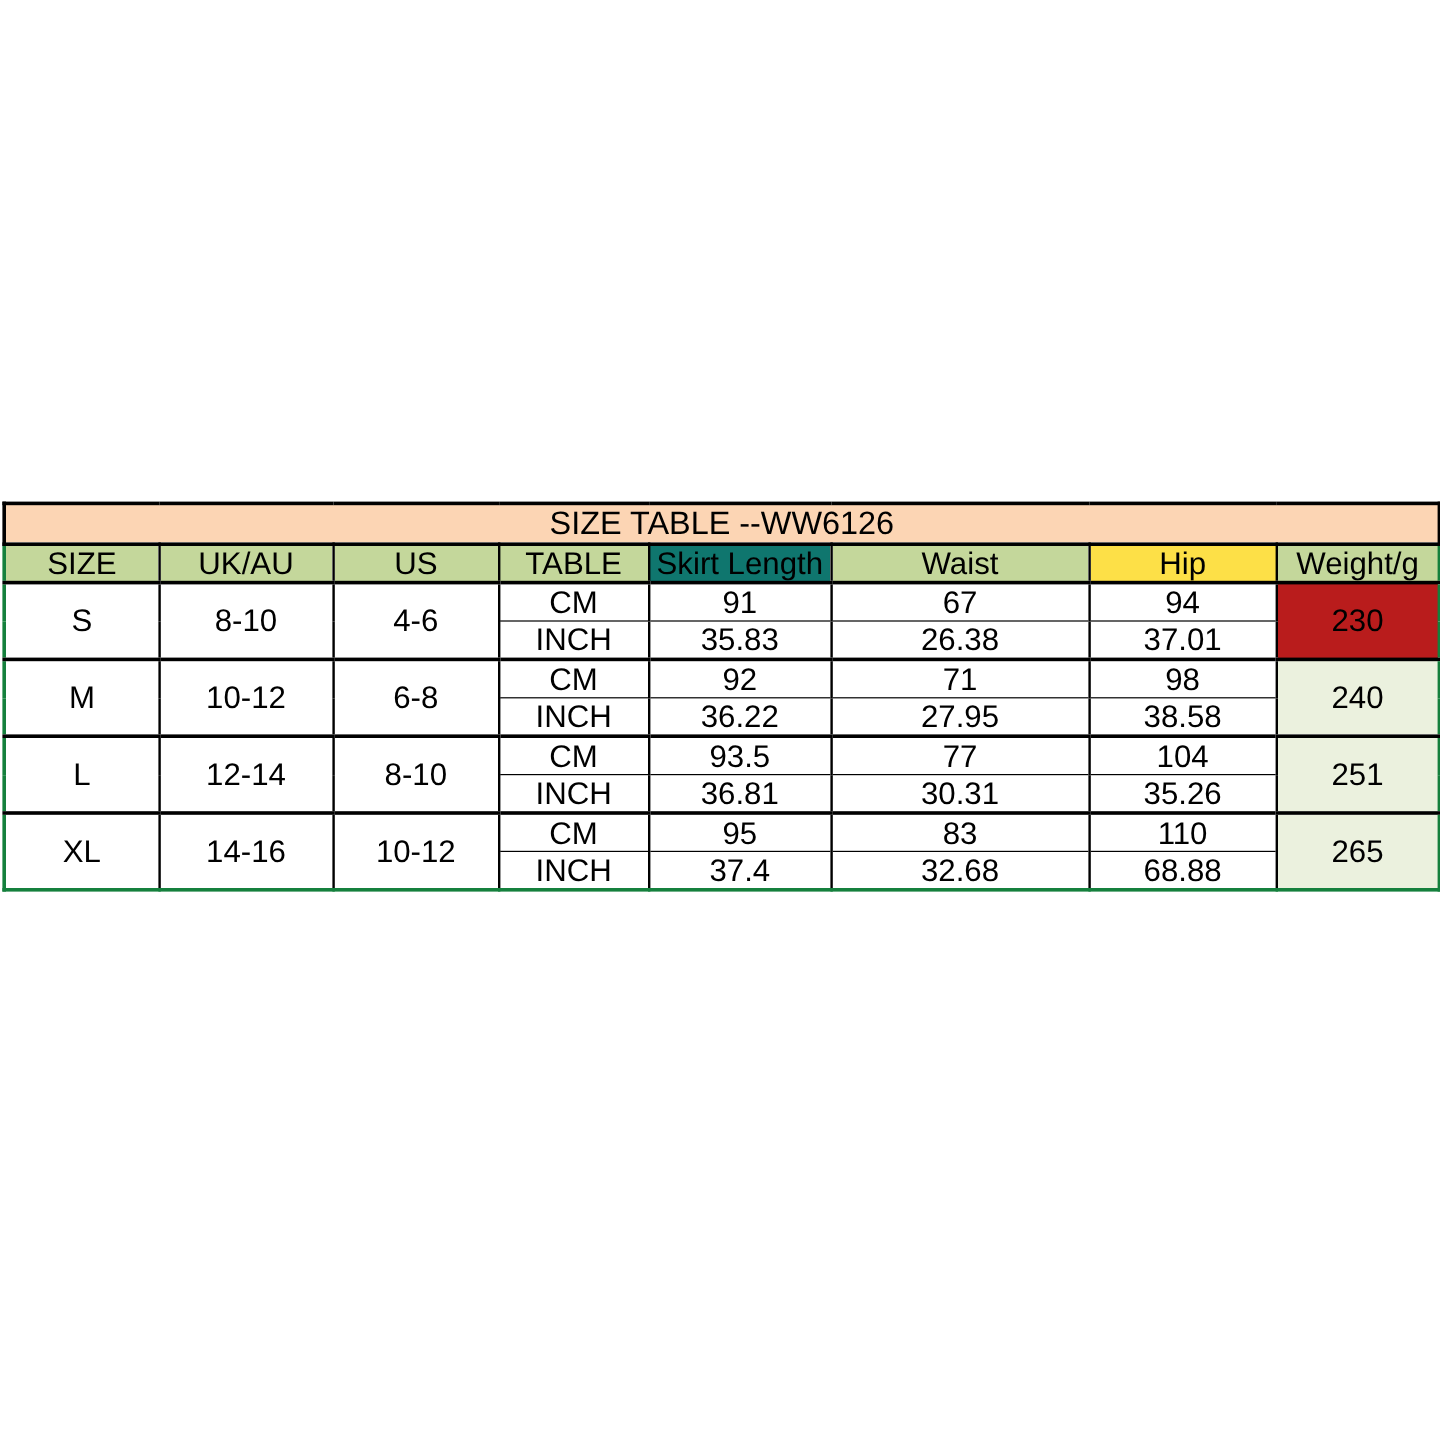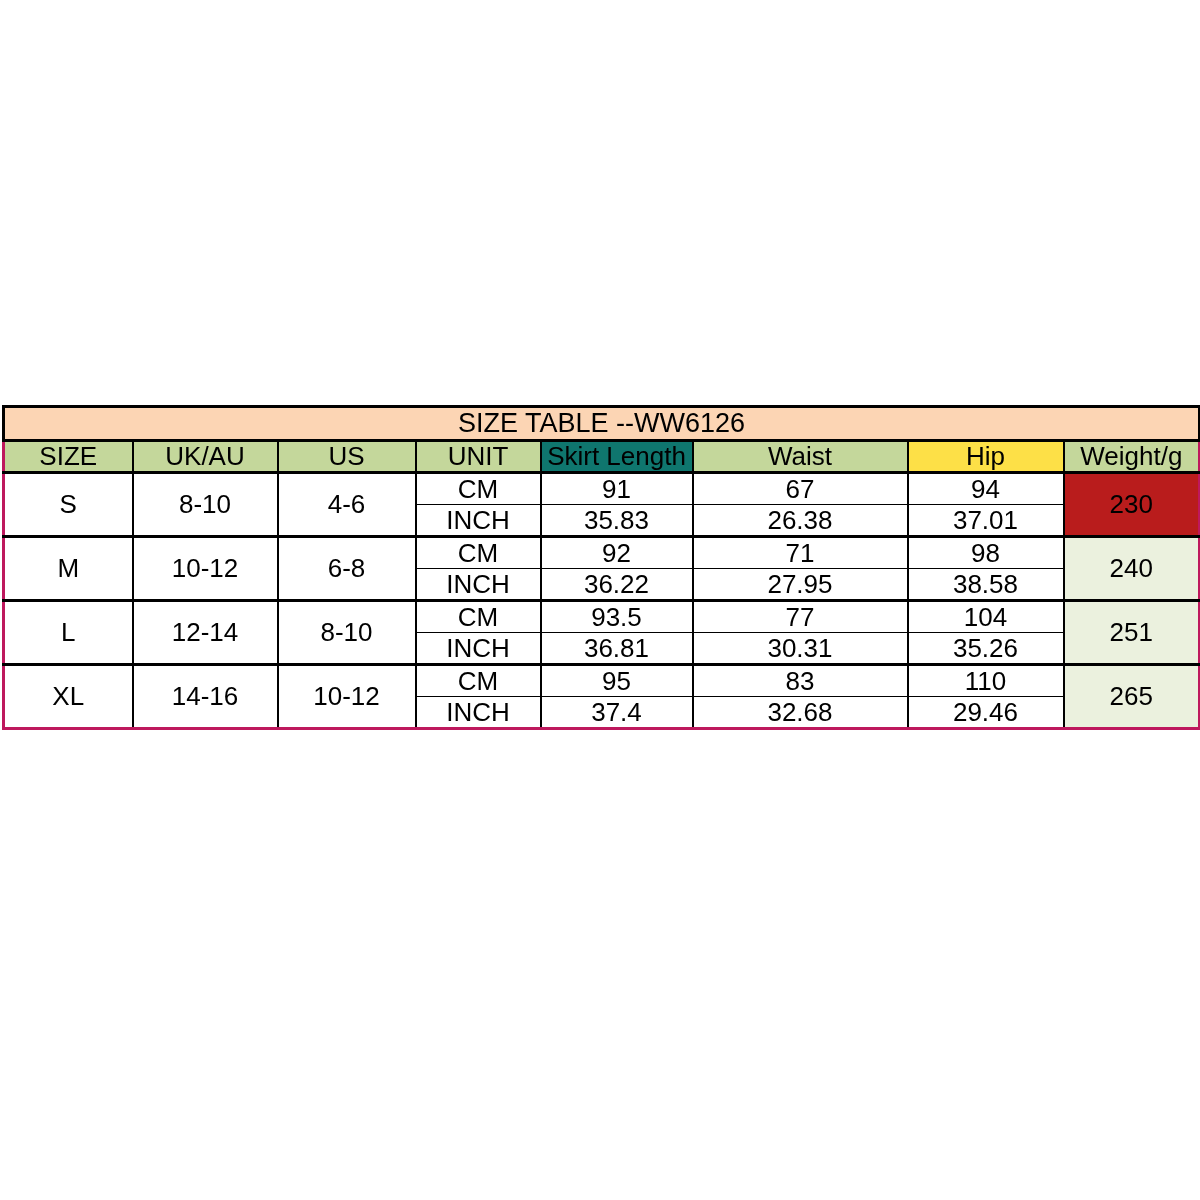--- a/index.html
+++ b/index.html
@@ -16,25 +16,25 @@
   .canvas {
     position: relative;
     width: 1200px;
     height: 1200px;
     background: #ffffff;
     overflow: hidden;
   }
   table.size-table {
     position: absolute;
     left: 2px;
-    top: 405px;
+    top: 418px;
     width: 1196px;
     border-collapse: collapse;
     table-layout: fixed;
-    border: 3px solid #be185d;
+    border: 3px solid #15803d;
   }
   td {
     border: 2px solid #000000;
     text-align: center;
     vertical-align: middle;
     padding: 0;
     font-size: 26px;
     line-height: 1.1;
     height: 30px;
     overflow: hidden;
@@ -75,21 +75,21 @@
 
     <tbody>
         <tr>
       <td colspan="8" class="title-cell" style="background:#FCD5B4">SIZE TABLE --WW6126</td>
     </tr>
 
     <tr class="header-row">
       <td style="background:#C4D79B">SIZE</td>
       <td style="background:#C4D79B">UK/AU</td>
       <td style="background:#C4D79B">US</td>
-      <td style="background:#C4D79B">UNIT</td>
+      <td style="background:#C4D79B">TABLE</td>
       <td style="background:#0f766e">Skirt Length</td>
       <td style="background:#C4D79B">Waist</td>
       <td style="background:#fde047">Hip</td>
       <td style="background:#C4D79B">Weight/g</td>
     </tr>
 
     <tr>
       <td rowspan="2" class="b3">S</td>
       <td rowspan="2" class="b3">8-10</td>
       <td rowspan="2" class="b3">4-6</td>
@@ -147,17 +147,17 @@
       <td class="thin-b">CM</td>
       <td class="thin-b">95</td>
       <td class="thin-b">83</td>
       <td class="thin-b">110</td>
       <td rowspan="2" style="background:#EBF1DE">265</td>
     </tr>
     <tr>
       <td class="thin-t">INCH</td>
       <td class="thin-t">37.4</td>
       <td class="thin-t">32.68</td>
-      <td class="thin-t">29.46</td>
+      <td class="thin-t">68.88</td>
     </tr>
   </tbody>
     </table>
 </div>
 
 </body></html>

